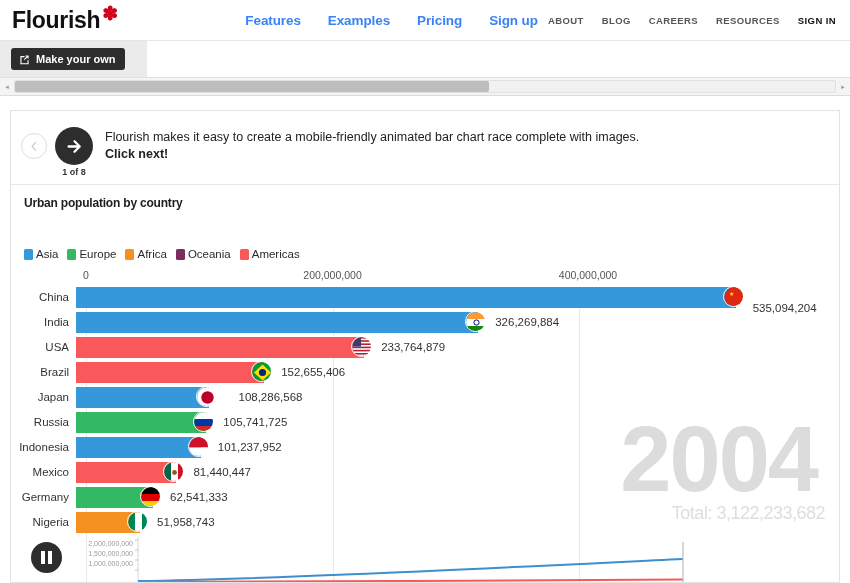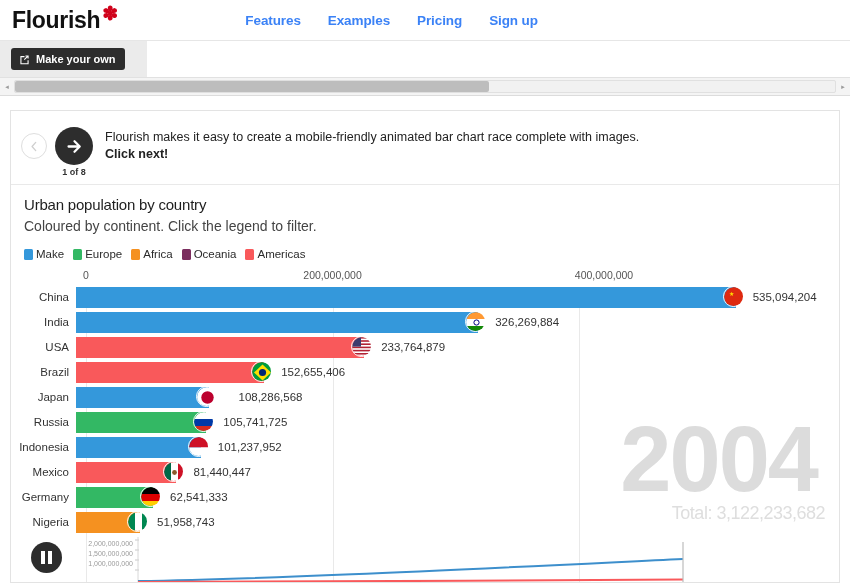--- a/index.html
+++ b/index.html
@@ -116,21 +116,21 @@
   }
   .story-text {
     position: absolute; left: 94px; top: 18px; width: 700px;
     font-size: 12.5px; color: #222; line-height: 17px;
   }
   .story-text b { font-weight: bold; }
 
   
   .chart-title {
     position: absolute; left: 13px; top: 85px;
-    font-size: 15px; font-weight: normal; color: #1e1e1e;
+    font-size: 12px; font-weight: bold; color: #1e1e1e;
     letter-spacing: -0.2px;
   }
   .chart-sub {
     position: absolute; left: 13px; top: 107px;
     font-size: 14px; color: #444;
   }
   .legend {
     position: absolute; left: 13px; top: 137px;
     display: flex; gap: 9px; align-items: center;
   }
@@ -218,20 +218,27 @@
   <div class="logo">
     <span>Flourish</span>
     <span class="logo-star">✽</span>
   </div>
   <div class="mainlinks">
     <a href="#">Features</a>
     <a href="#">Examples</a>
     <a href="#">Pricing</a>
     <a href="#">Sign up</a>
   </div>
+  <div class="sublinks">
+    <a href="#">ABOUT</a>
+    <a href="#">BLOG</a>
+    <a href="#">CAREERS</a>
+    <a href="#">RESOURCES</a>
+    <a href="#" class="signin">SIGN IN</a>
+  </div>
 </div>
 
 <div class="mybar">
   <div class="mybar-panel"></div>
   <button class="make-btn">
     <svg class="ext-icon" viewBox="0 0 16 16">
       <path d="M2 3h6v1.6H3.6v8.8h8.8V9H14v6H2z" fill="#fff"></path>
       <path d="M9.4 2H14v4.6h-1.6V4.7L8.2 8.9 7.1 7.8l4.2-4.2H9.4z" fill="#fff"></path>
     </svg>
     <span>Make your own</span>
@@ -260,26 +267,25 @@
       </svg>
     </div>
     <div class="nav-count">1 of 8</div>
     <div class="story-text">
       <span>Flourish makes it easy to create a mobile-friendly animated bar chart race complete with images.</span><br>
       <b>Click next!</b>
     </div>
   </div>
 
   <div class="chart-title">Urban population by country</div>
-  <div class="chart-sub">Coloured by continent. Click the legend to filter.</div>
 
   <div class="legend" id="legend">
       <div class="leg-item">
         <span class="leg-sw" style="background: rgb(52, 152, 219);"></span>
-        <span class="leg-lb">Make</span>
+        <span class="leg-lb">Asia</span>
       </div>
       <div class="leg-item">
         <span class="leg-sw" style="background: rgb(51, 184, 100);"></span>
         <span class="leg-lb">Europe</span>
       </div>
       <div class="leg-item">
         <span class="leg-sw" style="background: rgb(245, 145, 32);"></span>
         <span class="leg-lb">Africa</span>
       </div>
       <div class="leg-item">
@@ -288,21 +294,21 @@
       </div>
       <div class="leg-item">
         <span class="leg-sw" style="background: rgb(249, 89, 91);"></span>
         <span class="leg-lb">Americas</span>
       </div>
     </div>
 
   <div class="axis" id="axis">
       <div class="axis-tick" style="left: 75px;">0</div>
       <div class="axis-tick" style="left: 321.552px;">200,000,000</div>
-      <div class="axis-tick" style="left: 593px;">400,000,000</div>
+      <div class="axis-tick" style="left: 577px;">400,000,000</div>
     </div>
   <div id="gridlines">
       <div class="gridline" style="left: 75px;"></div>
       <div class="gridline" style="left: 321.552px;"></div>
       <div class="gridline" style="left: 568.103px;"></div>
     </div>
 
   <div class="bars" id="bars">
       <div class="barrow">
         <div class="bar-label-wrap">
@@ -313,21 +319,21 @@
             <defs>
               <clipPath id="cp">
                 <circle cx="10.5" cy="10.5" r="10.5"></circle>
               </clipPath>
             </defs>
             <g clip-path="url(#cp)">
               <rect width="21" height="21" fill="#de2910"></rect>
               <text x="5" y="9" font-size="6" fill="#ffde00">★</text>
             </g>
           </svg></div>
-        <div class="bar-value" style="left: 734.642px;">535,094,204</div>
+        <div class="bar-value" style="left: 734.642px; margin-top: 11px;">535,094,204</div>
       </div>
       <div class="barrow">
         <div class="bar-label-wrap">
           <div class="bar-label">India</div>
         </div>
         <div class="bar-rect" style="width: 402.212px; background: rgb(52, 152, 219);"></div>
         <div class="bar-flag" style="left: 477.212px;"><svg width="21" height="21" viewBox="0 0 21 21">
             <defs>
               <clipPath id="cp">
                 <circle cx="10.5" cy="10.5" r="10.5"></circle>

